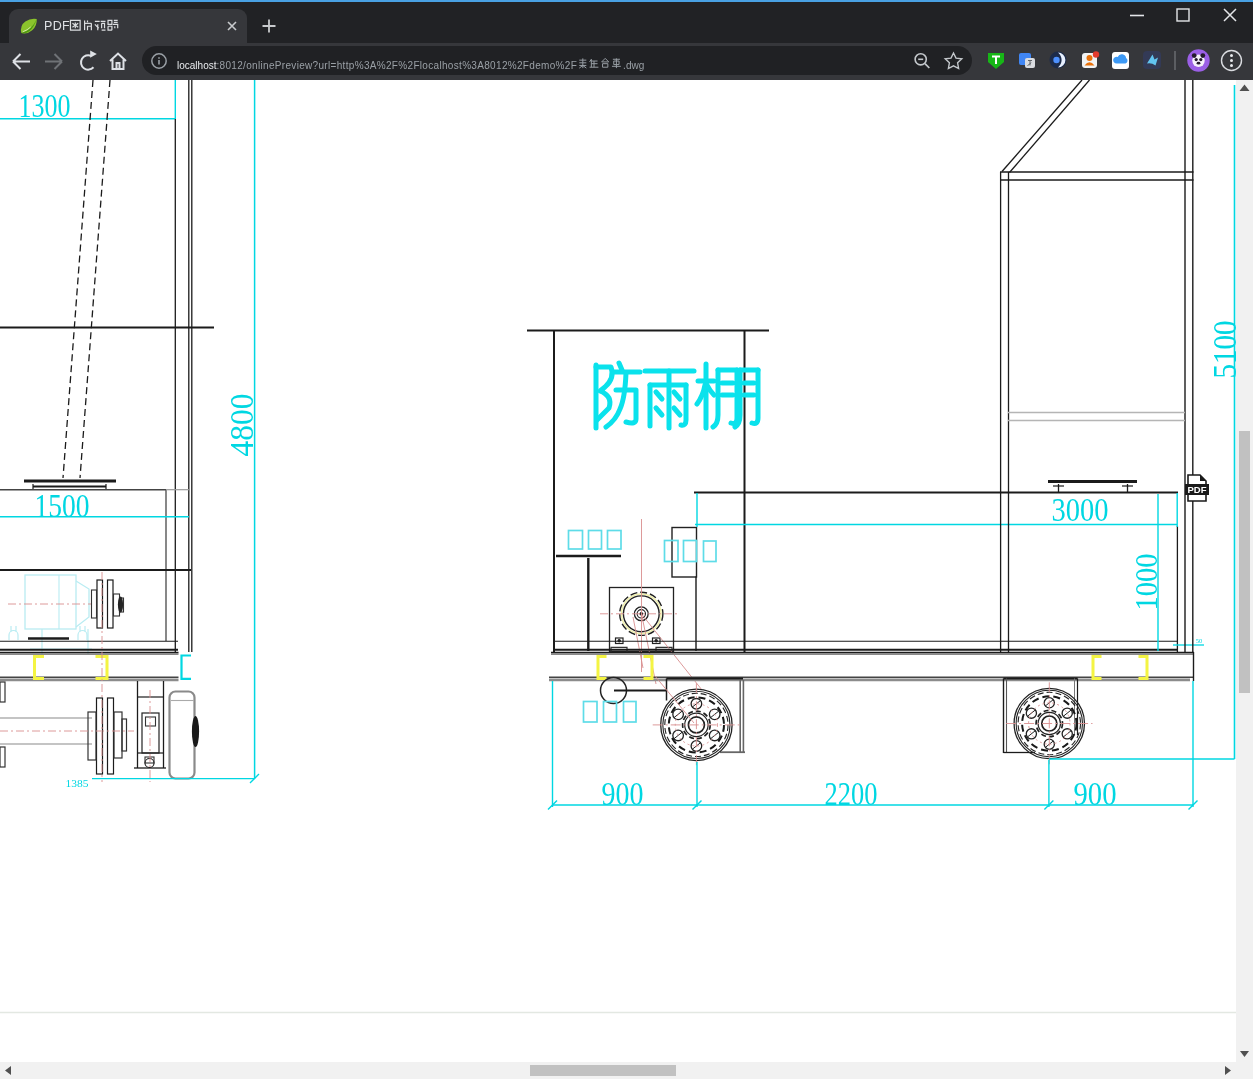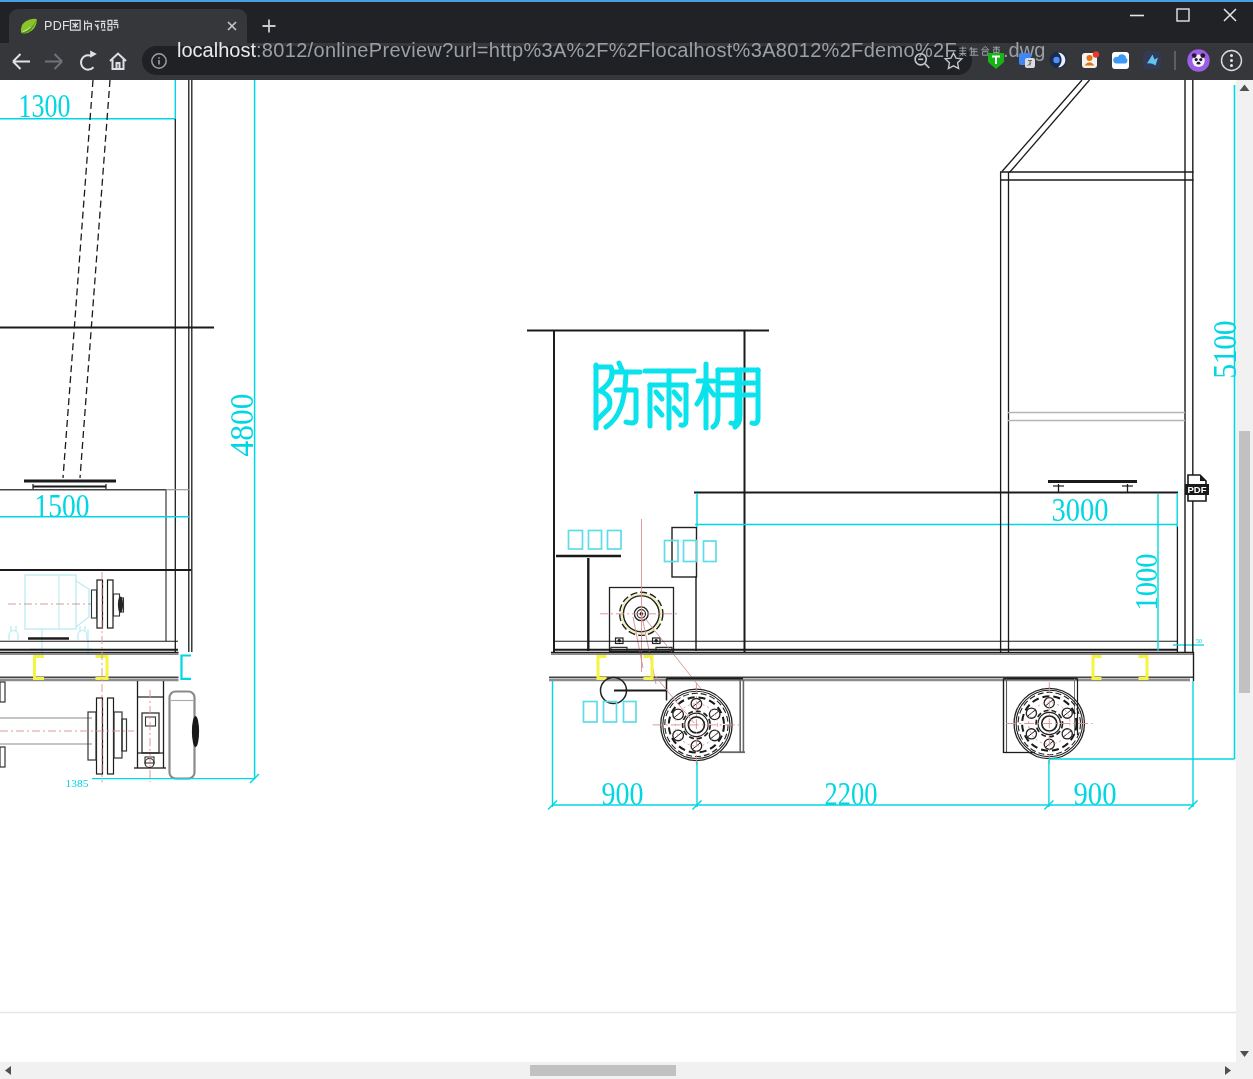--- a/index.html
+++ b/index.html
@@ -58,21 +58,21 @@
  <path d="M91.2,12.9 A7.2,7.2 0 1 0 93.5,24.3" stroke="#dee1e6" stroke-width="2" fill="none"></path>
     <polygon points="90.2,7.4 90.2,14.8 96.8,11.1" fill="#dee1e6"></polygon>
  <path d="M110,18 L118,10.5 L126,18 M112.5,16.5 V26 H123.5 V16.5 M116.5,26 V20 h3 V26" stroke="#dee1e6" stroke-width="2" fill="none"></path>
 </svg>
 
 <div class="abs" style="left:142px;top:46px;width:830px;height:29px;background:#202124;border-radius:14.5px"></div>
 <svg class="abs" style="left:150px;top:52px" width="18" height="18" viewBox="0 0 18 18">
  <circle cx="9" cy="9" r="7.2" fill="none" stroke="#9aa0a6" stroke-width="1.5"></circle>
  <path d="M9,8 V12.5 M9,5.2 V6.8" stroke="#9aa0a6" stroke-width="1.6"></path>
 </svg>
-<div class="abs" style="left:177px;top:39px;font-size:20px;color:#9aa0a6;white-space:nowrap"><span style="color:#e8eaed">localhost</span><span style="letter-spacing:0.32px">:8012/onlinePreview?url=http%3A%2F%2Flocalhost%3A8012%2Fdemo%2F</span><svg style="vertical-align:-2px" width="46" height="14" viewBox="0 0 46 14">
+<div class="abs" style="left:177px;top:57px;font-size:10px;color:#9aa0a6;white-space:nowrap"><span style="color:#e8eaed">localhost</span><span style="letter-spacing:0.32px">:8012/onlinePreview?url=http%3A%2F%2Flocalhost%3A8012%2Fdemo%2F</span><svg style="vertical-align:-2px" width="46" height="14" viewBox="0 0 46 14">
       <g transform="translate(0.5,0.5)" stroke="#9aa0a6" stroke-width="1.1" fill="none">
         <g transform="translate(0,0) scale(0.8833333333333333)">
           <path d="M2,3 H10 M2,6 H10 M6,1 V6"></path>
           <path d="M2,9 H10"></path>
           <path d="M6,6 V12 M6,9 L2,12 M6,9 L10,12"></path>
         </g>
         <g transform="translate(11.2,0) scale(0.8833333333333333)">
           <path d="M3,2 V11 M3,2 L1,5"></path>
           <path d="M3,4 H10"></path>
           <path d="M3,7 H10"></path>

